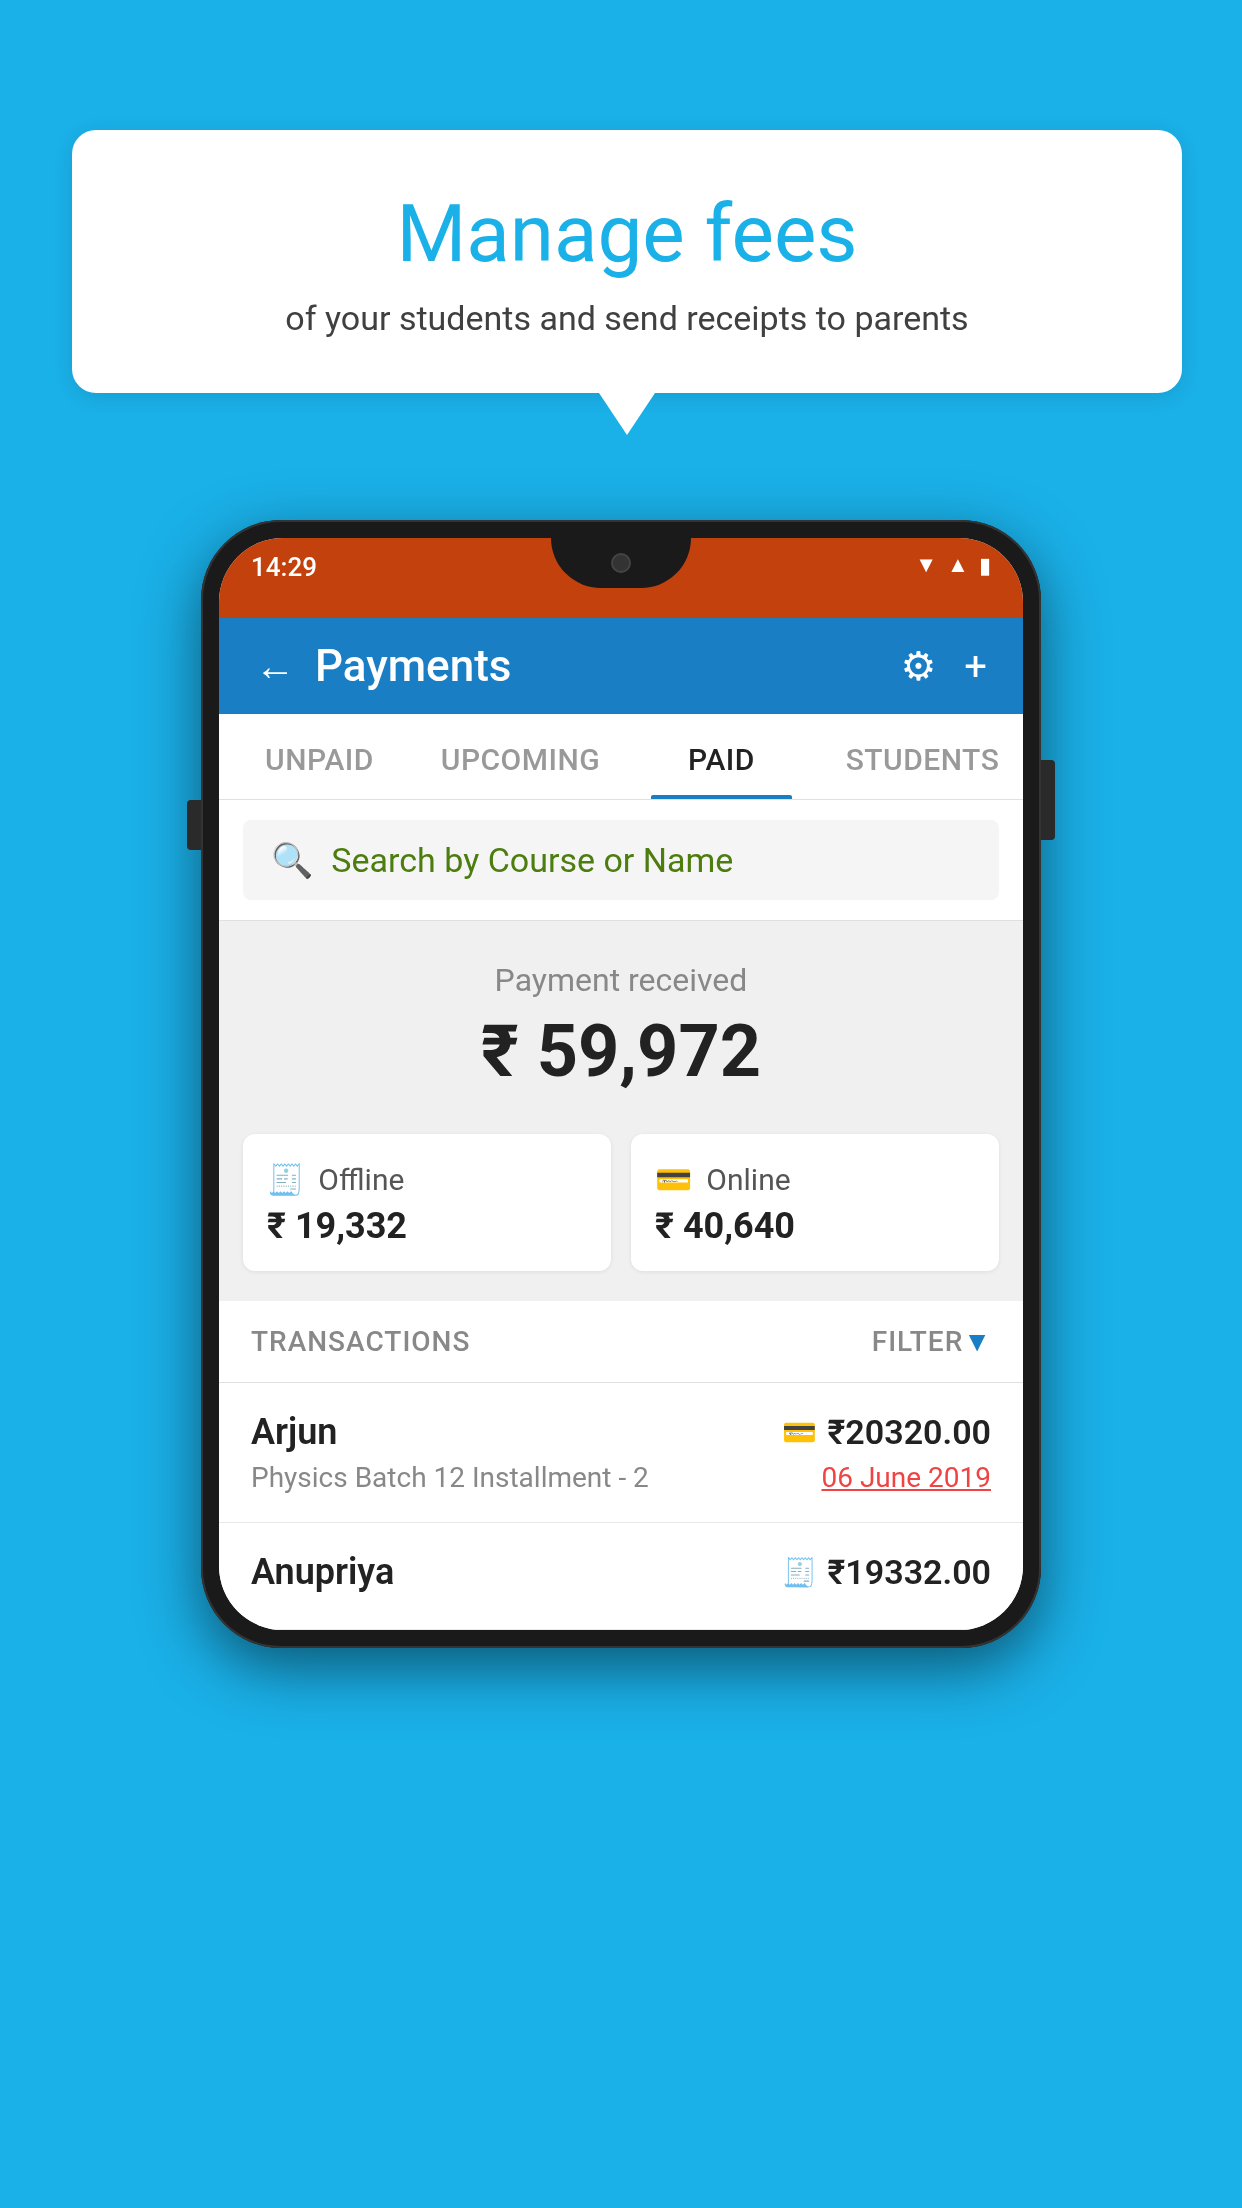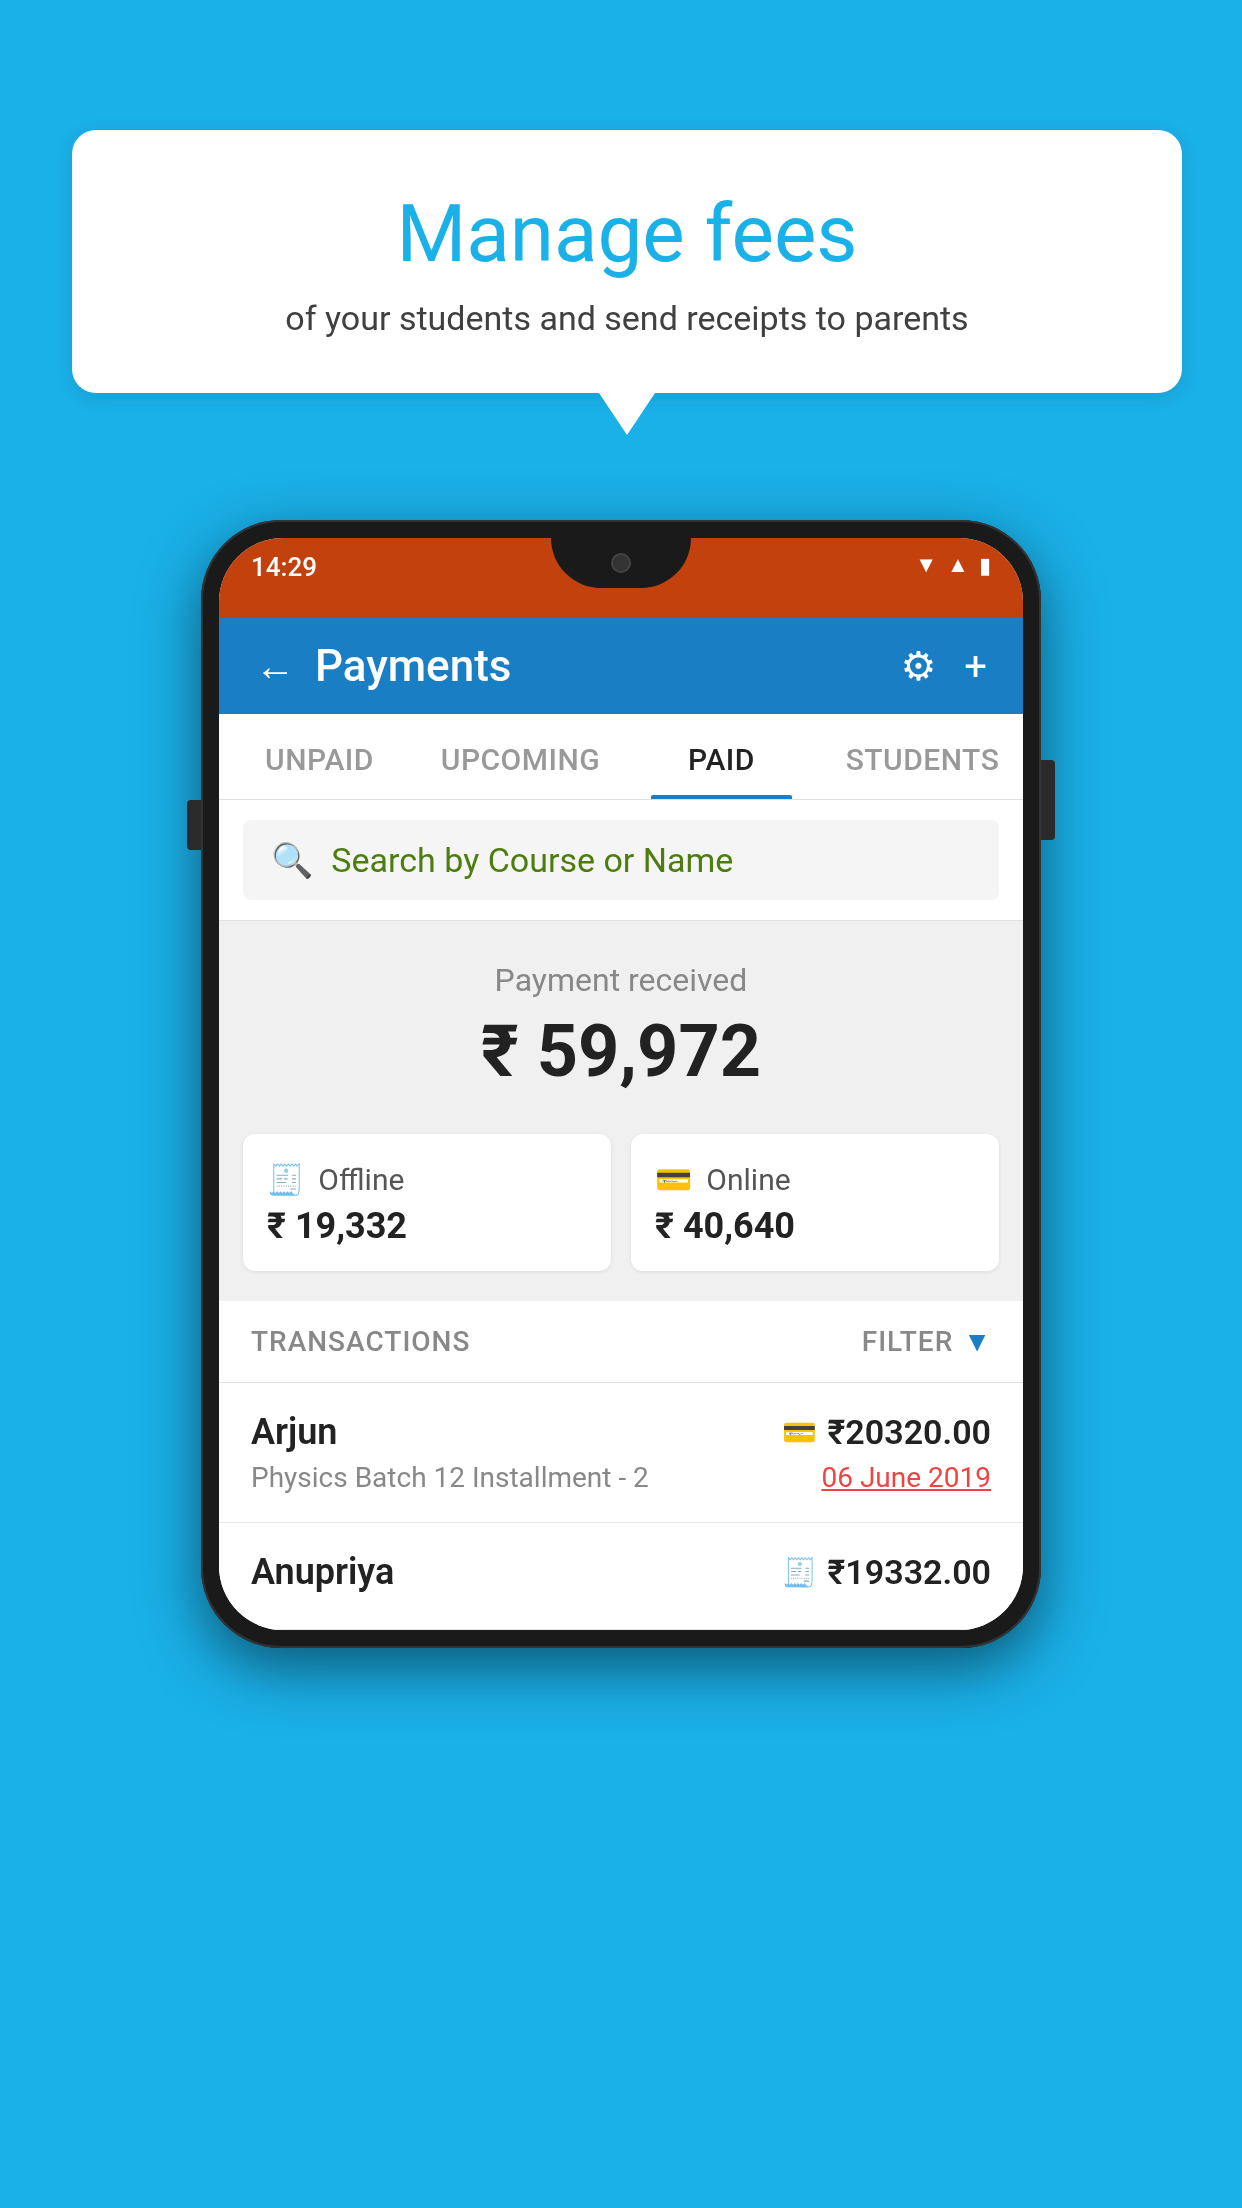--- a/index.html
+++ b/index.html
@@ -333,21 +333,20 @@
       font-size: 28px;
       color: #888;
       letter-spacing: 1px;
       font-weight: 500;
       text-align: right;
     }
 
     .filter-row {
       display: flex;
       align-items: center;
-      gap: 10px;
       cursor: pointer;
       margin-left: 16px;
     }
 
     .filter-label {
       font-size: 28px;
       color: #888;
       letter-spacing: 1px;
       font-weight: 500;
     }

